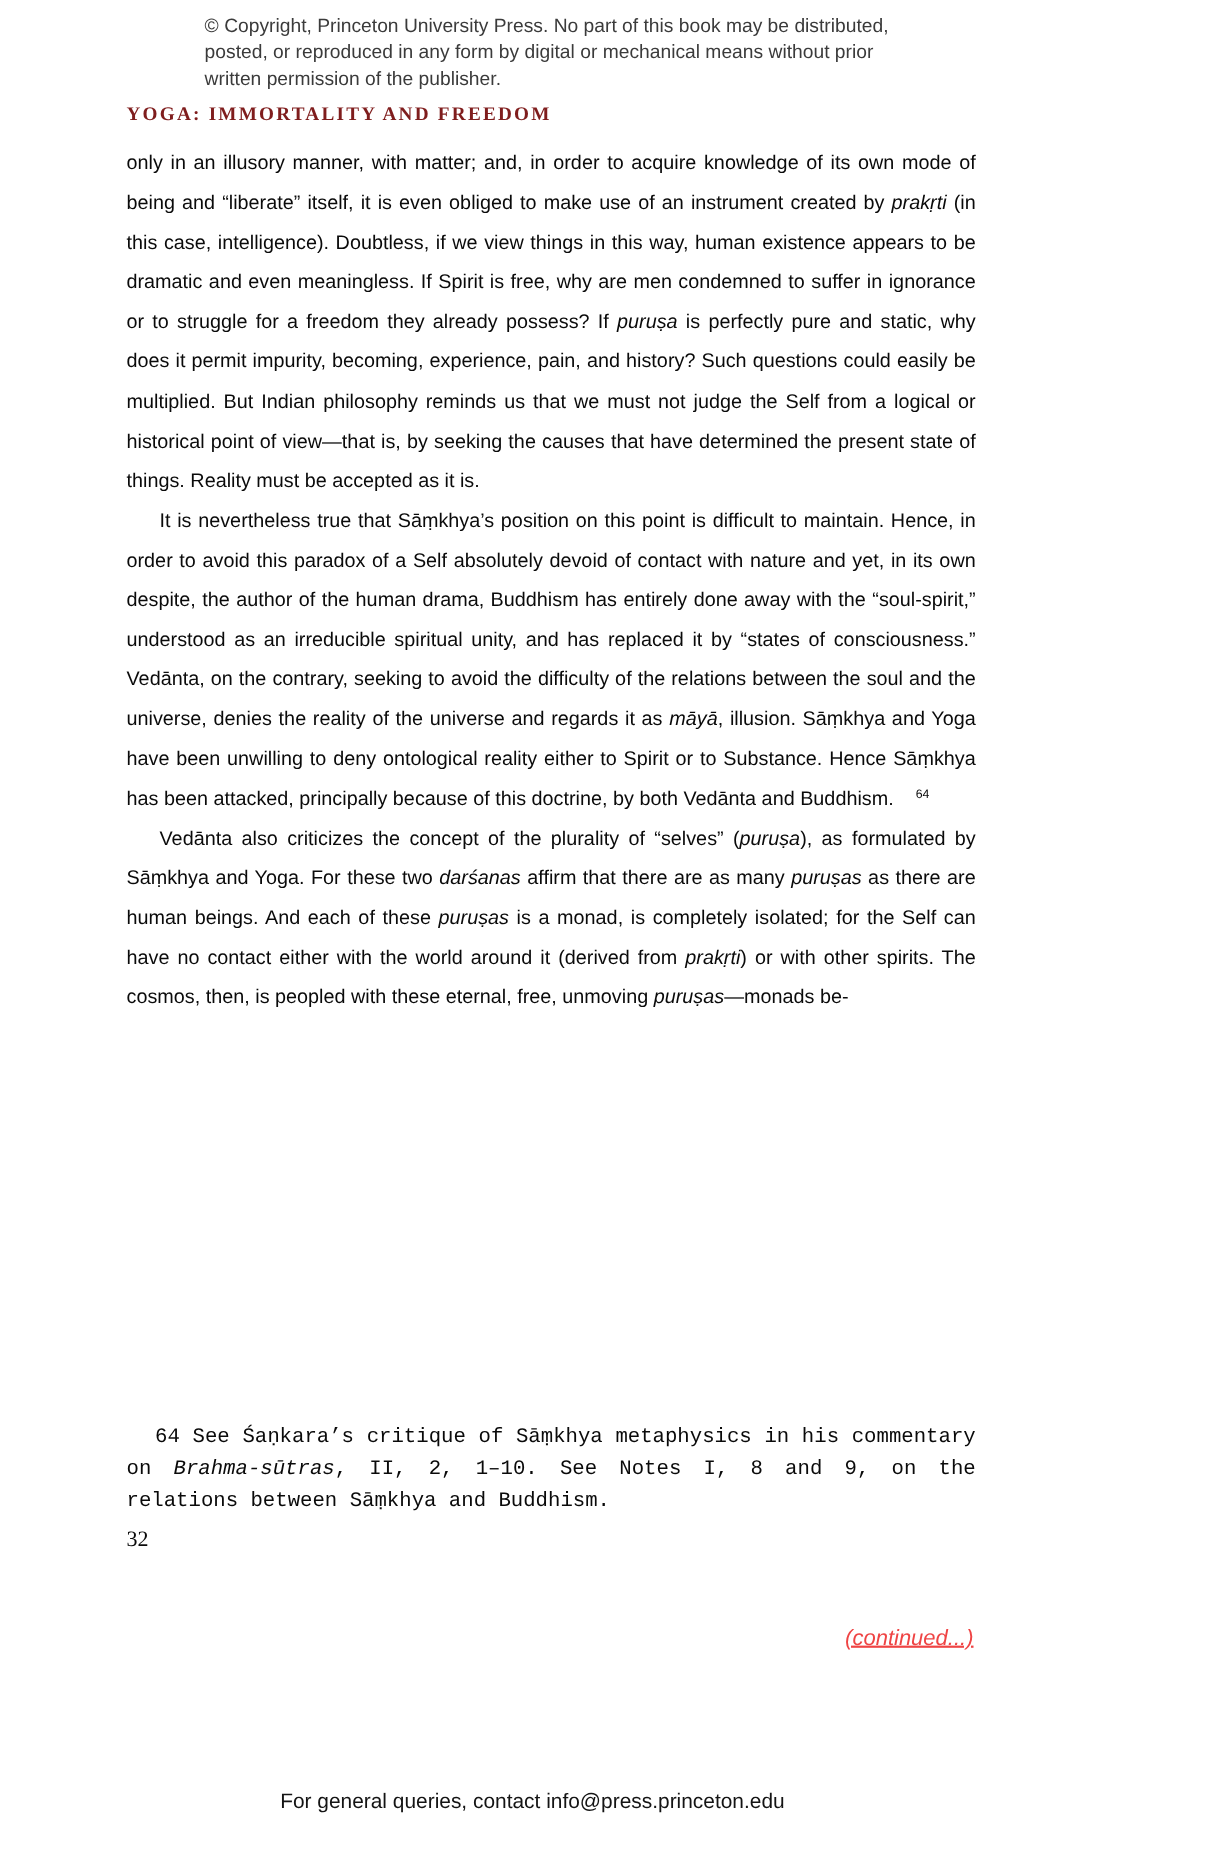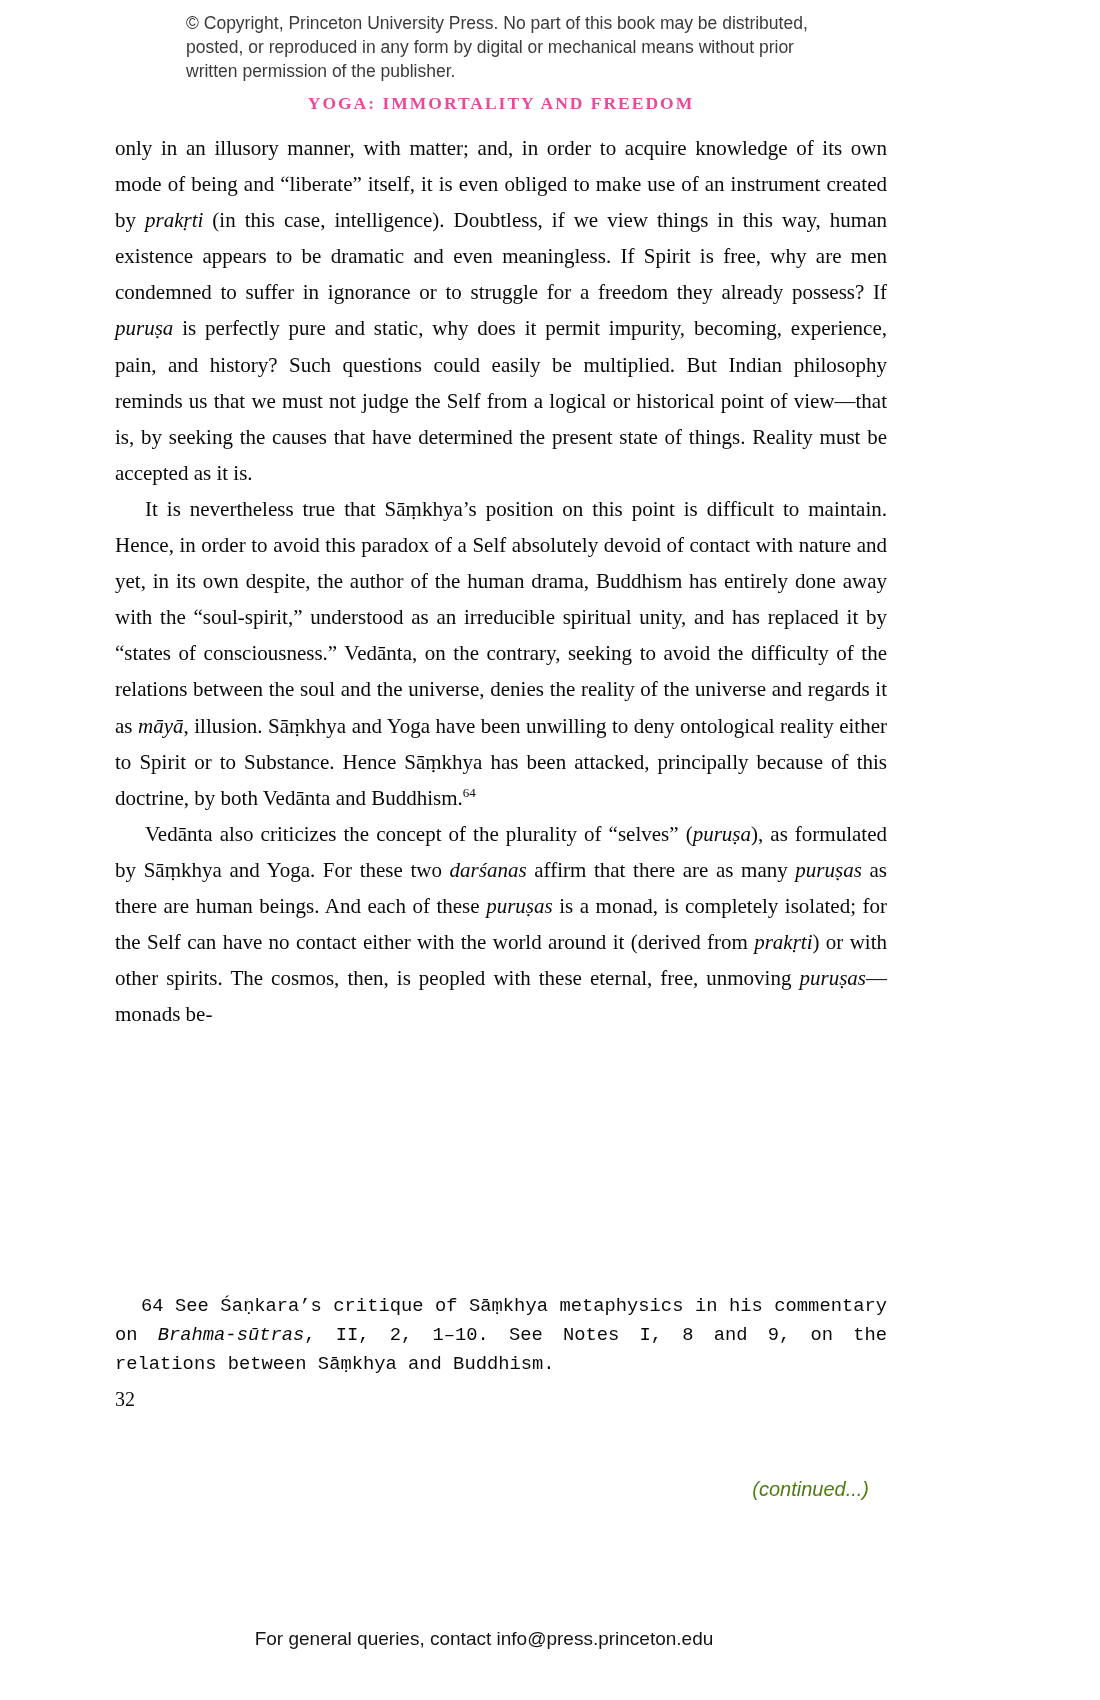--- a/index.html
+++ b/index.html
@@ -22,44 +22,45 @@
     font-family: "Liberation Sans", sans-serif;
     font-size: 17.5px;
     line-height: 24px;
     color: #3b3b3b;
     text-align: left;
   }
   .running-head {
     position: absolute;
     left: 115px; top: 93px;
     width: 772px;
-    text-align: center;
+    text-align: left;
     font-family: "Liberation Serif", serif;
     font-weight: bold;
     font-size: 17.5px;
     letter-spacing: 2px;
-    color: #ec4899;
+    color: #7f1d1d;
   }
   .body-text {
     position: absolute;
     left: 115px; top: 130px;
     width: 772px;
-    font-family: Liberation Serif, serif;
-    font-size: 21px;
+    font-family: Liberation Sans, sans-serif;
+    font-size: 18px;
     line-height: 36.1px;
     text-align: justify;
     color: #0a0a0a;
   }
   .para { text-indent: 30px; }
   .para.no-indent { text-indent: 0; }
   .body-text i, .footnote i { font-style: italic; }
   sup {
     font-size: 0.62em;
     vertical-align: super;
     line-height: 0;
+    margin-left: 20px;
   }
   .footnote {
     position: absolute;
     left: 115px; top: 1292px;
     width: 772px;
     font-family: Liberation Mono, monospace;
     font-size: 18.8px;
     line-height: 28.8px;
     text-align: justify;
     text-indent: 26px;
@@ -69,25 +70,26 @@
     position: absolute;
     left: 115px; top: 1388px;
     width: 772px;
     text-align: left;
     font-family: "Liberation Serif", serif;
     font-size: 20px;
     color: #0a0a0a;
   }
   .continued {
     position: absolute;
-    right: 231px; top: 1478px;
+    right: 215px; top: 1478px;
     font-family: "Liberation Sans", sans-serif;
     font-style: italic;
     font-size: 20px;
-    color: #4d7c0f;
+    color: #ef4444;
+    text-decoration: underline;
   }
   .footer {
     position: absolute;
     left: 0; top: 1628px;
     width: 968px;
     text-align: center;
     font-family: "Liberation Sans", sans-serif;
     font-size: 19px;
     color: #141414;
   }

